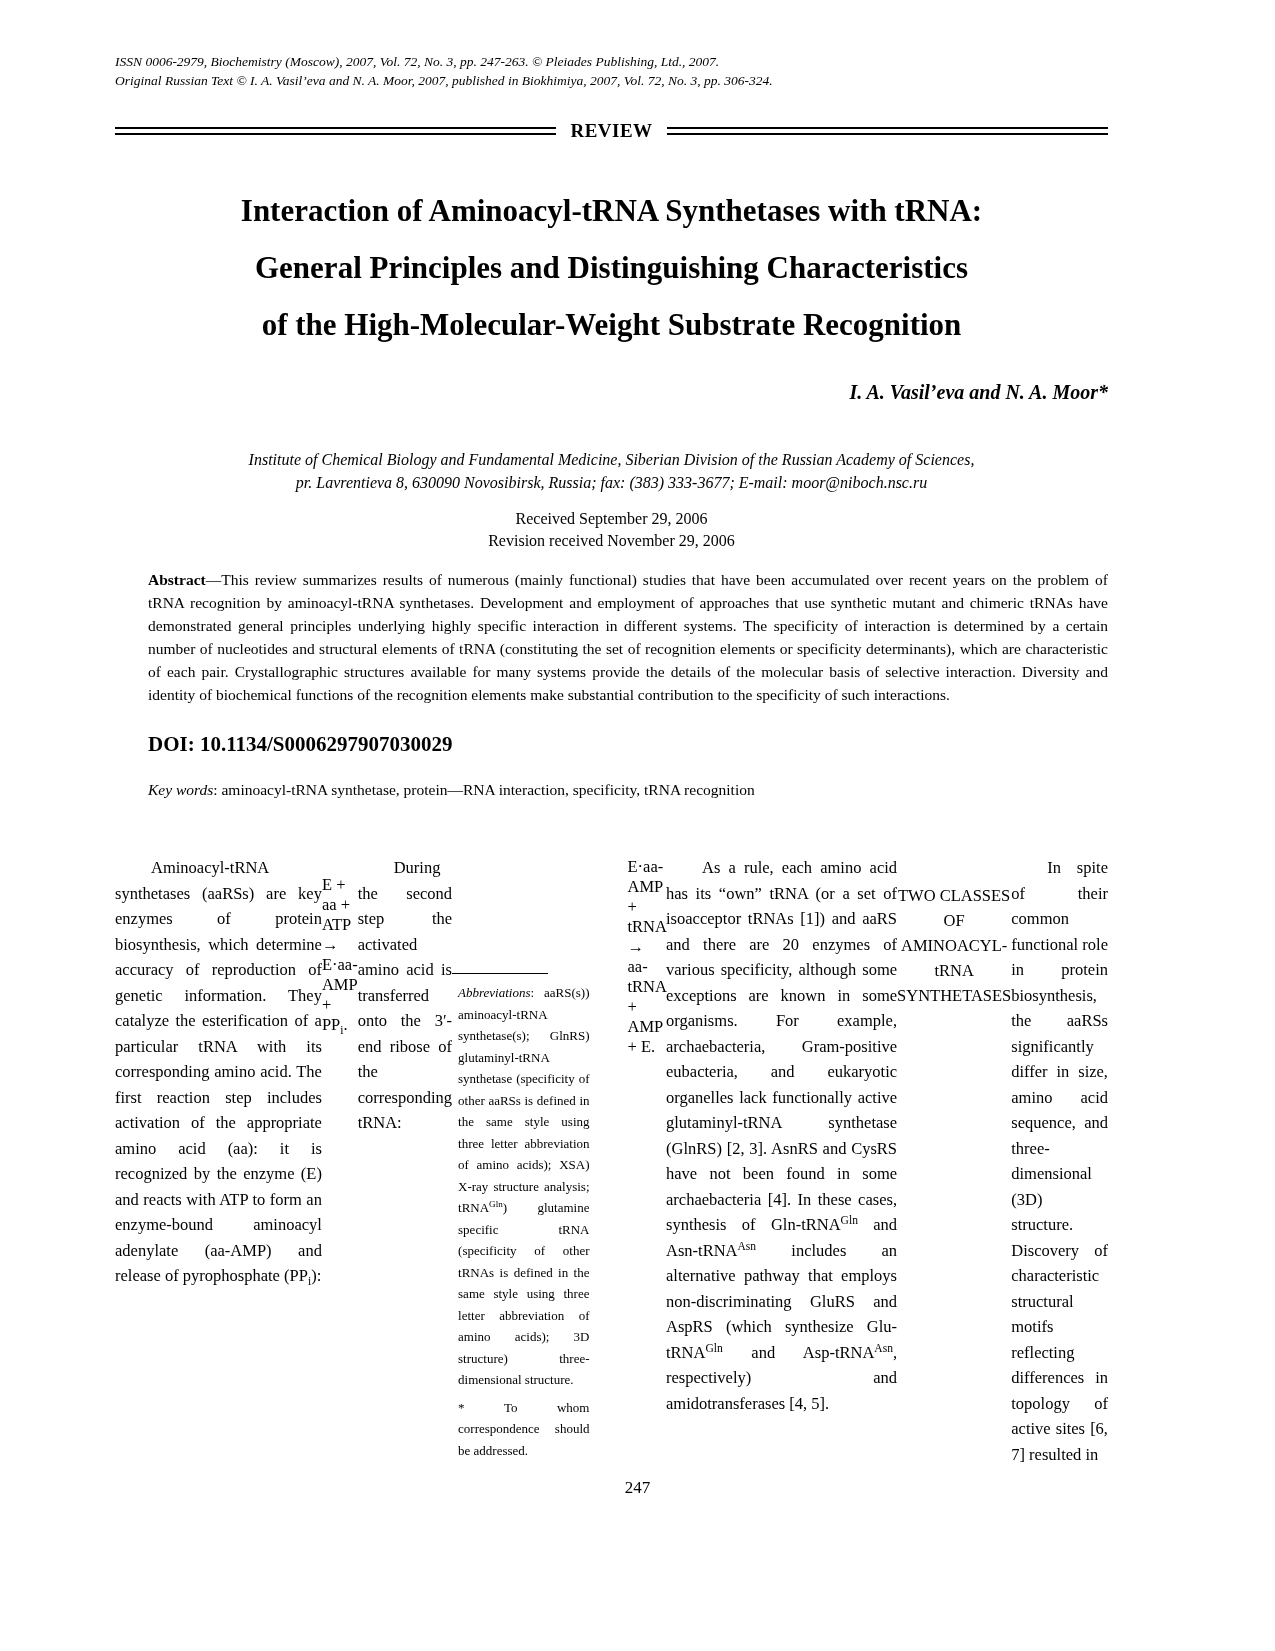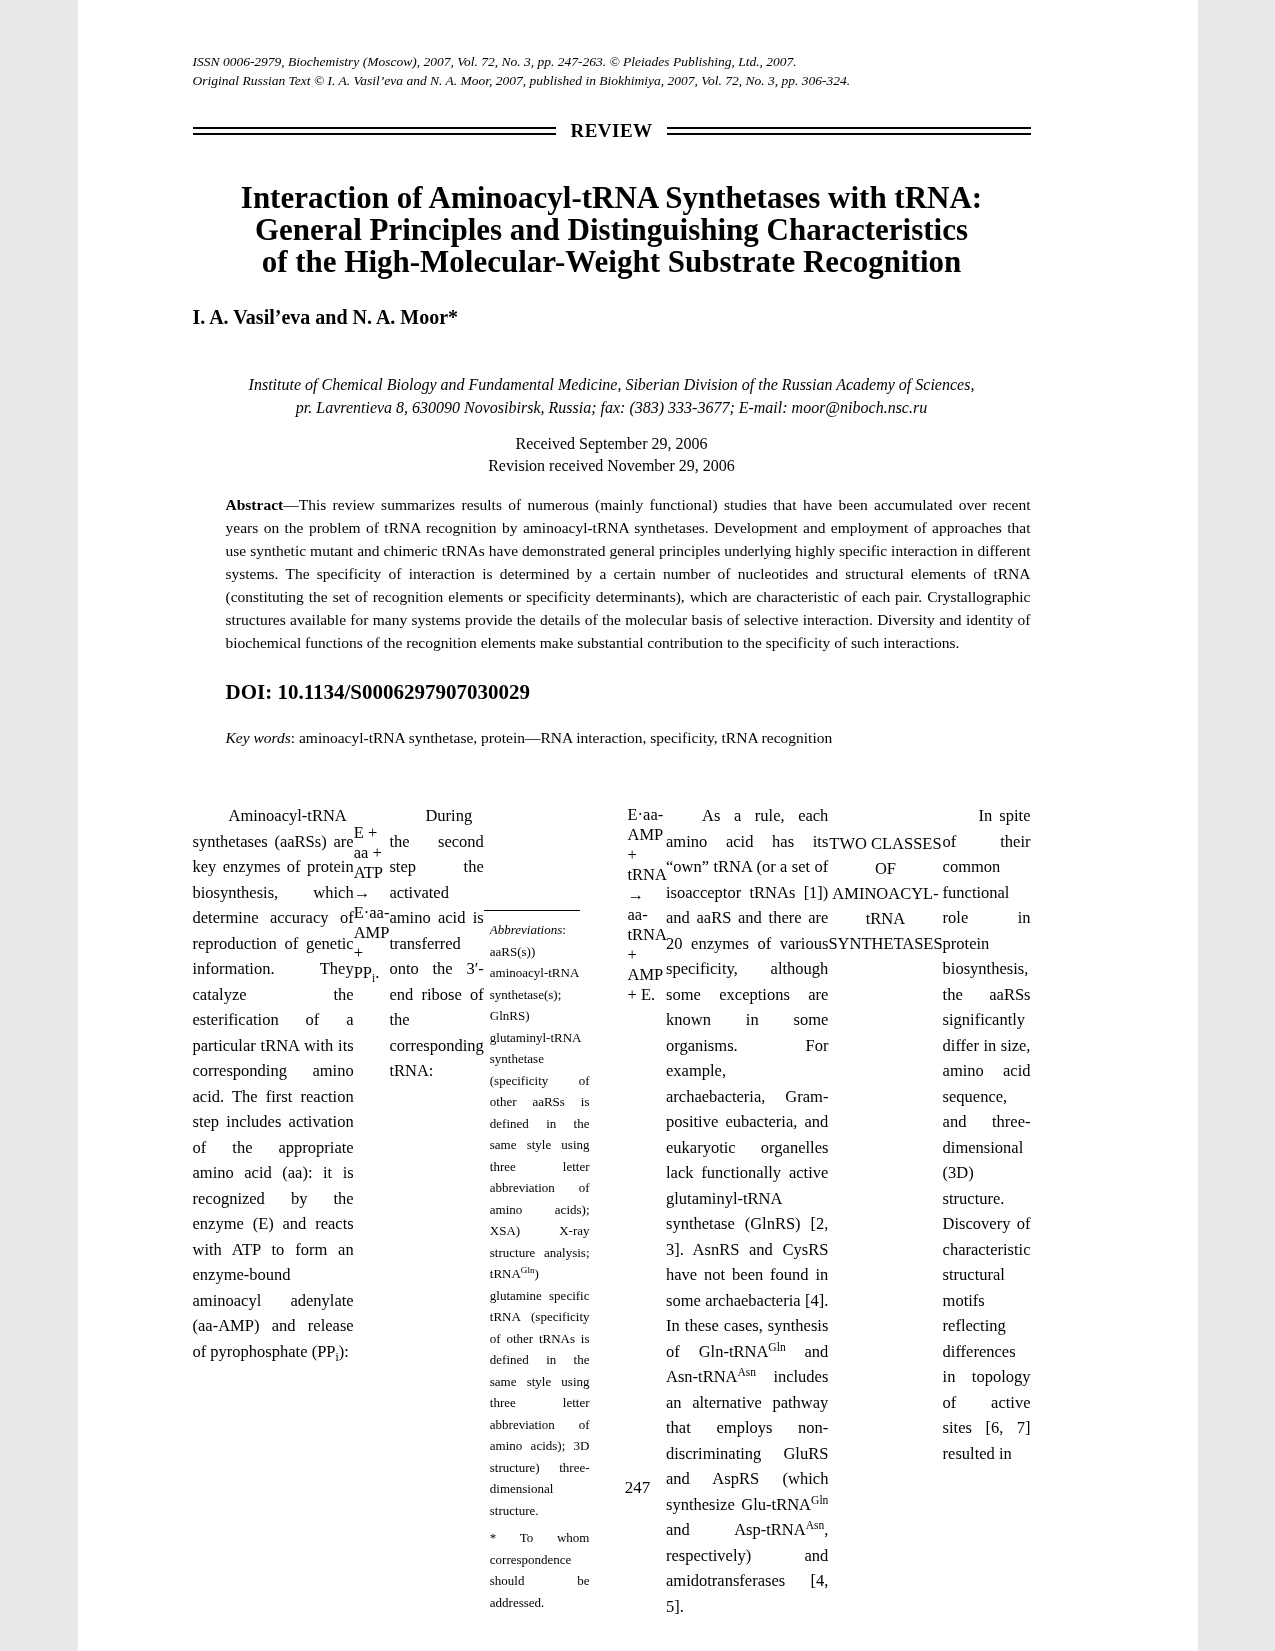--- a/index.html
+++ b/index.html
@@ -1,18 +1,18 @@
 <!DOCTYPE html>
 <html><head>
 <meta charset="utf-8">
 <style>
   html, body { margin: 0; padding: 0; background: #e8e8e8; }
   .page {
     position: relative;
-    width: 1120px;
+    width: 1275px;
     height: 1651px;
     margin: 0 auto;
     background: #ffffff;
     color: #000;
     font-family: "Liberation Serif", "DejaVu Serif", serif;
     box-sizing: border-box;
     padding: 52px 167px 0 115px;
     overflow: hidden;
   }
 
@@ -36,29 +36,30 @@
     font-weight: bold;
     font-size: 19px;
     letter-spacing: 0.5px;
   }
 
   
   .title {
     margin: 40px 0 0 0;
     font-size: 31px;
     font-weight: bold;
-    line-height: 32px;
+    line-height: 57px;
     text-align: center;
     white-space: pre-line;
   }
   .authors {
     margin-top: 28px;
-    text-align: left;
+    text-align: right;
     font-weight: bold;
     font-size: 20px;
+    font-style: italic;
   }
   .affiliation {
     margin-top: 44px;
     text-align: center;
     font-style: italic;
     font-size: 16px;
     line-height: 23px;
     white-space: pre-line;
   }
   .received {

